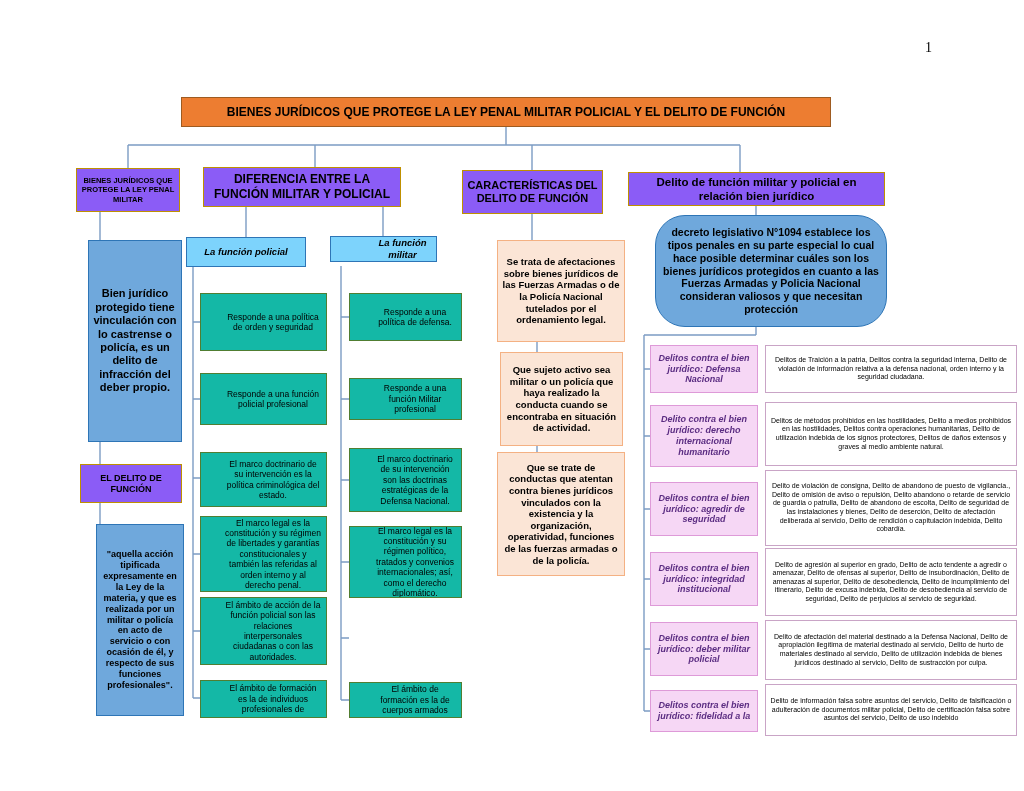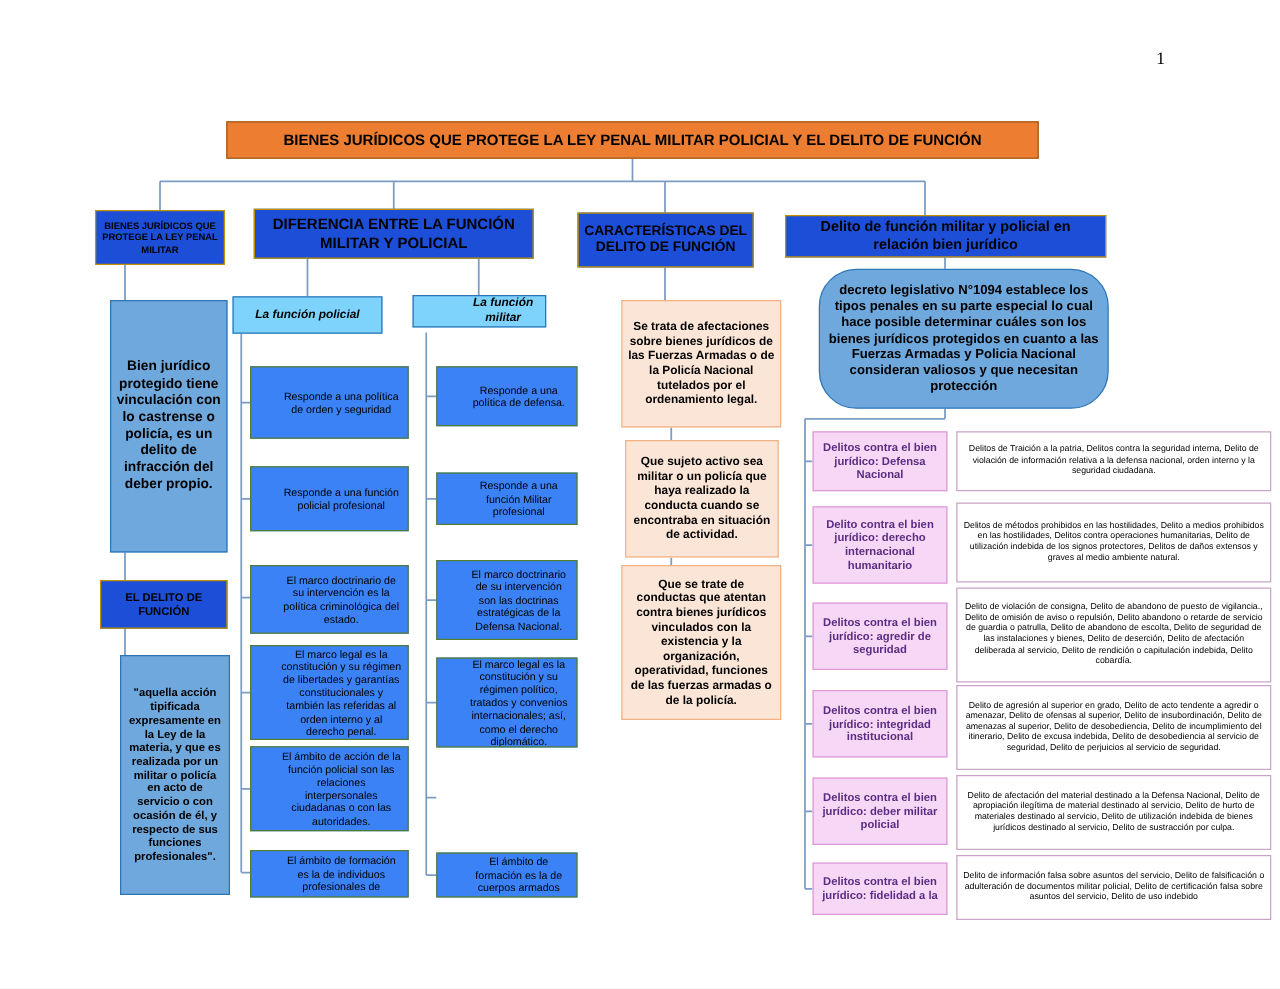--- a/index.html
+++ b/index.html
@@ -7,26 +7,26 @@
     position:relative;width:1024px;height:791px;background:#ffffff;
     font-family:"Liberation Sans", sans-serif;color:#000;overflow:hidden;
     margin:0 auto;
   }
   svg.connectors{position:absolute;left:0;top:0;pointer-events:none;}
   .node{
     position:absolute;box-sizing:border-box;display:flex;align-items:center;justify-content:center;
     text-align:center;padding:2px 4px;line-height:1.22;overflow:hidden;
   }
   .c-orange{background:#ED7D31;border:1.5px solid #9E5B21;font-weight:bold;text-align:center;}
-  .c-yellow{background:#1d4ed8;border:1px solid #BF9000;font-weight:bold;}
+  .c-yellow{background:#8b5cf6;border:1px solid #BF9000;font-weight:bold;}
   .c-blue{background:#6FA8DC;border:1.5px solid #2E75B6;font-weight:bold;}
   .c-bluesub{background:#7dd3fc;border:1.5px solid #2E75B6;font-weight:bold;font-style:italic;}
-  .c-green{background:#3b82f6;border:1.5px solid #507E32;padding-left:23px;}
+  .c-green{background:#14b8a6;border:1.5px solid #507E32;padding-left:23px;}
   .c-peach{background:#FBE5D6;border:1px solid #F4B183;font-weight:bold;}
-  .c-pink{background:#F6D7F5;border:1px solid #DE9AD8;font-weight:bold;color:#5B2D82;}
+  .c-pink{background:#F6D7F5;border:1px solid #DE9AD8;font-weight:bold;font-style:italic;color:#5B2D82;}
   .c-white{background:#ffffff;border:1px solid #C9A4C6;}
   .page-num{position:absolute;font-family:"Liberation Serif", serif;font-size:14px;}
 </style>
 </head>
 <body>
 
 <div class="canvas">
 
   <svg class="connectors" width="1024" height="791">
     <path d="M506 127 V145 M128 145 H740 M128 145 V168 M315 145 V167 M532 145 V170 M740 145 V172
@@ -37,21 +37,21 @@
              M532 214 V240 M537 342 V352 M537 446 V452
              M756 206 V215 M756 327 V335 M644 335 H756 M644 335 V711
              M644 369 H650 M644 436 H650 M644 509 H650 M644 579 H650 M644 649 H650 M644 711 H650" fill="none" stroke="#7C9CC4" stroke-width="1.4"></path>
   </svg>
 
   <div class="page-num" style="left:925px;top:40px;">1</div>
 
   <div class="node c-orange" style="left:181px;top:97px;width:650px;height:30px;font-size:12px;">BIENES JURÍDICOS QUE PROTEGE LA LEY PENAL MILITAR POLICIAL Y EL DELITO DE FUNCIÓN</div>
 
   <div class="node c-yellow" style="left:76px;top:168px;width:104px;height:44px;font-size:7.5px;">BIENES JURÍDICOS QUE PROTEGE LA LEY PENAL MILITAR</div>
-  <div class="node c-yellow" style="left:203px;top:167px;width:224px;height:40px;font-size:12px;">DIFERENCIA ENTRE LA FUNCIÓN MILITAR Y POLICIAL</div>
+  <div class="node c-yellow" style="left:203px;top:167px;width:198px;height:40px;font-size:12px;">DIFERENCIA ENTRE LA FUNCIÓN MILITAR Y POLICIAL</div>
   <div class="node c-yellow" style="left:462px;top:170px;width:141px;height:44px;font-size:11px;">CARACTERÍSTICAS DEL DELITO DE FUNCIÓN</div>
   <div class="node c-yellow" style="left:628px;top:172px;width:257px;height:34px;font-size:11.5px;">Delito de función militar y policial en relación bien jurídico</div>
 
   <div class="node c-blue" style="left:88px;top:240px;width:94px;height:202px;font-size:11px;">Bien jurídico protegido tiene vinculación con lo castrense o policía, es un delito de infracción del deber propio.</div>
   <div class="node c-yellow" style="left:80px;top:464px;width:102px;height:39px;font-size:9px;">EL DELITO DE FUNCIÓN</div>
   <div class="node c-blue" style="left:96px;top:524px;width:88px;height:192px;font-size:9px;">"aquella acción tipificada expresamente en la Ley de la materia, y que es realizada por un militar o policía en acto de servicio o con ocasión de él, y respecto de sus funciones profesionales".</div>
 
   <div class="node c-bluesub" style="left:186px;top:237px;width:120px;height:30px;font-size:9.5px;">La función policial</div>
   <div class="node c-bluesub" style="left:330px;top:236px;width:107px;height:26px;font-size:9.5px;padding-left:42px;">La función militar</div>
 

